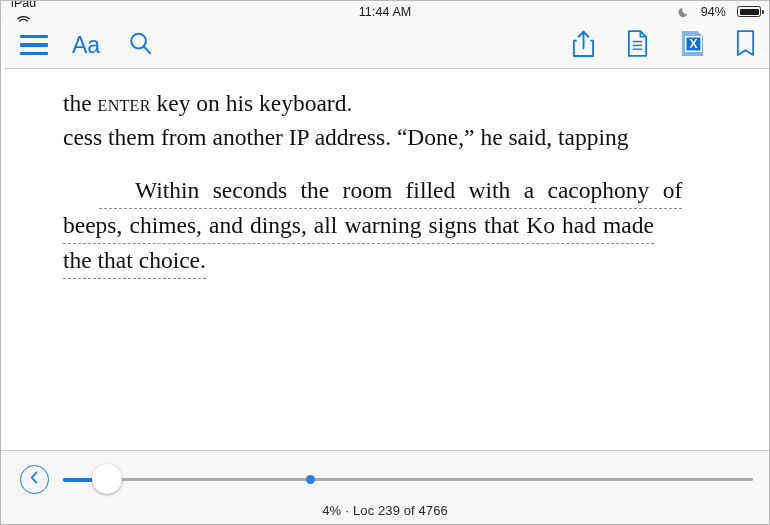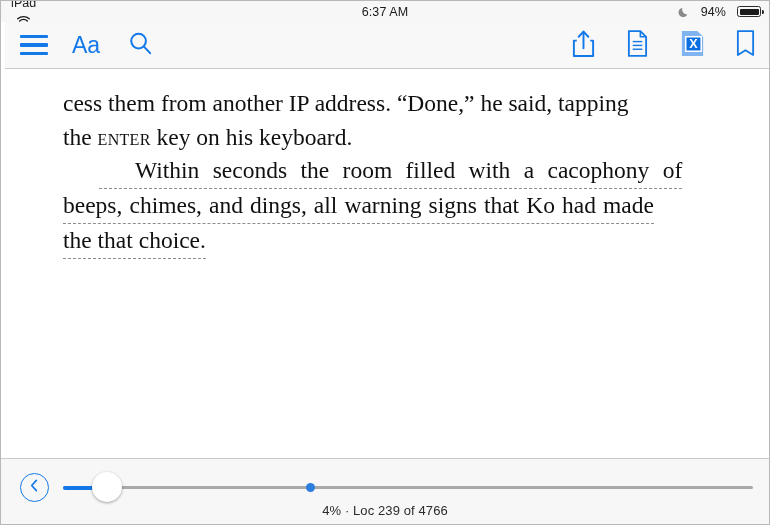--- a/index.html
+++ b/index.html
@@ -167,20 +167,21 @@
     font-variant: small-caps;
     font-size: 23.5px;
     letter-spacing: 0.3px;
   }
   
   .line-j1 {
     display: block;
     white-space: nowrap;
     word-spacing: 7.5px;
     text-indent: 36px;
+    margin-top: 20px;
   }
   .line-j2 {
     display: block;
     white-space: nowrap;
     word-spacing: 1.2px;
     font-family: Liberation Serif, serif;
   }
   .line-j3 {
     display: block;
     white-space: nowrap;
@@ -194,21 +195,21 @@
   .plain-line {
     display: block;
     white-space: nowrap;
   }
 
   
   .bottom-bar {
     position: absolute;
     bottom: 0; left: 0;
     width: 768px;
-    height: 66px;
+    height: 74px;
     background: #f7f7f7;
     border-top: 1px solid #c9c9c9;
     box-sizing: border-box;
     margin-top: 20px;
   }
   .back-btn {
     position: absolute;
     left: 19px;
     top: 14px;
     width: 29px;
@@ -284,21 +285,21 @@
     <div class="status-left">
       <span class="status-device">iPad</span>
       <span class="wifi-icon">
         <svg viewBox="0 0 16 12" width="15" height="12">
           <path d="M8 10.6 L5.9 8.1 a3.2 3.2 0 0 1 4.2 0 Z" fill="#1a1a1a"></path>
           <path d="M3.9 6.0 a6.2 6.2 0 0 1 8.2 0" stroke="#1a1a1a" stroke-width="1.5" fill="none" stroke-linecap="round"></path>
           <path d="M1.9 3.6 a9.4 9.4 0 0 1 12.2 0" stroke="#1a1a1a" stroke-width="1.5" fill="none" stroke-linecap="round"></path>
         </svg>
       </span>
     </div>
-    <div class="status-center">6:37 AM</div>
+    <div class="status-center">11:44 AM</div>
     <div class="status-right">
       <span class="moon-icon">
         <svg viewBox="0 0 12 12" width="12" height="12">
           <path d="M9.3 8.4 A5 5 0 0 1 4.4 1.9 A4.6 4.6 0 1 0 9.3 8.4 Z" fill="#8a8a8a"></path>
         </svg>
       </span>
       <span class="battery-pct">94%</span>
       <span class="battery-icon">
         <span class="battery-fill" id="battery-fill" style="width: 19.74px;"></span>
       </span>
@@ -367,22 +368,22 @@
           <path d="M3 2 H19 V27 L11 22 L3 27 Z" stroke="#1479e8" stroke-width="1.9" fill="none" stroke-linejoin="round"></path>
         </svg>
       </span>
     </div>
   </div>
 
   <div class="page">
     <div class="bodytext">
 
       <div class="para">
+        <span class="plain-line"><span>the </span><span class="smallcaps">enter</span><span> key on his keyboard.</span></span>
         <span class="plain-line"><span>cess them from another IP address. “Done,” he said, tapping</span></span>
-        <span class="plain-line"><span>the </span><span class="smallcaps">enter</span><span> key on his keyboard.</span></span>
       </div>
 
       <div class="para">
         <span class="line-j1"><span class="underline-wrap">Within seconds the room filled with a cacophony of</span></span>
         <span class="line-j2"><span class="underline-wrap">beeps, chimes, and dings, all warning signs that Ko had made</span></span>
         <span class="line-j3"><span class="underline-wrap">the that choice.</span></span>
       </div>
 
     </div>
   </div>

